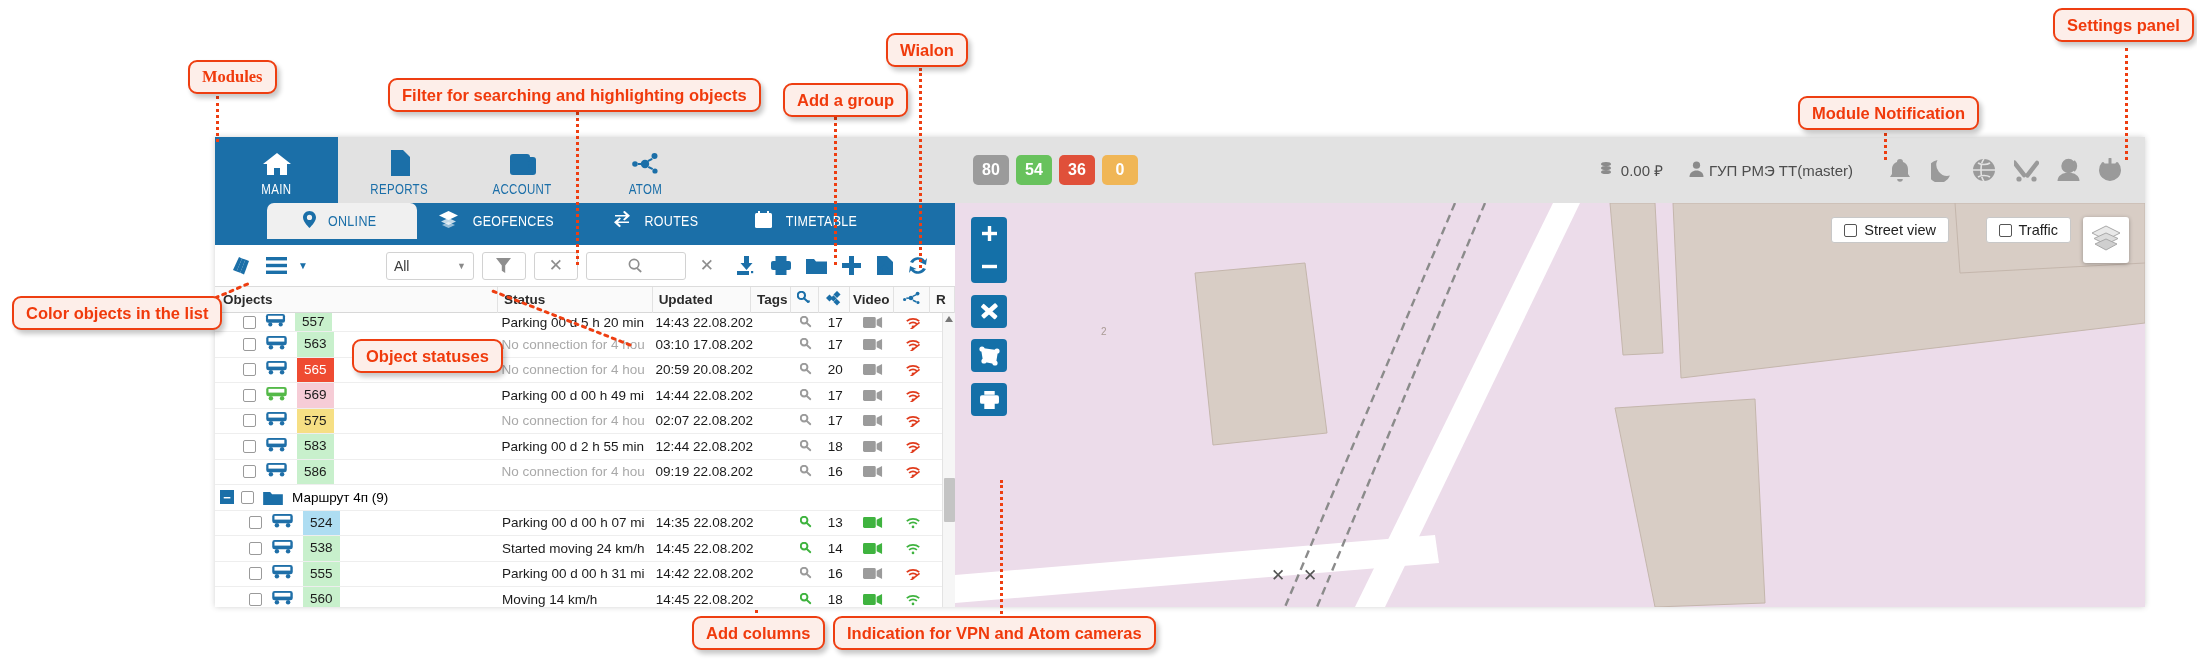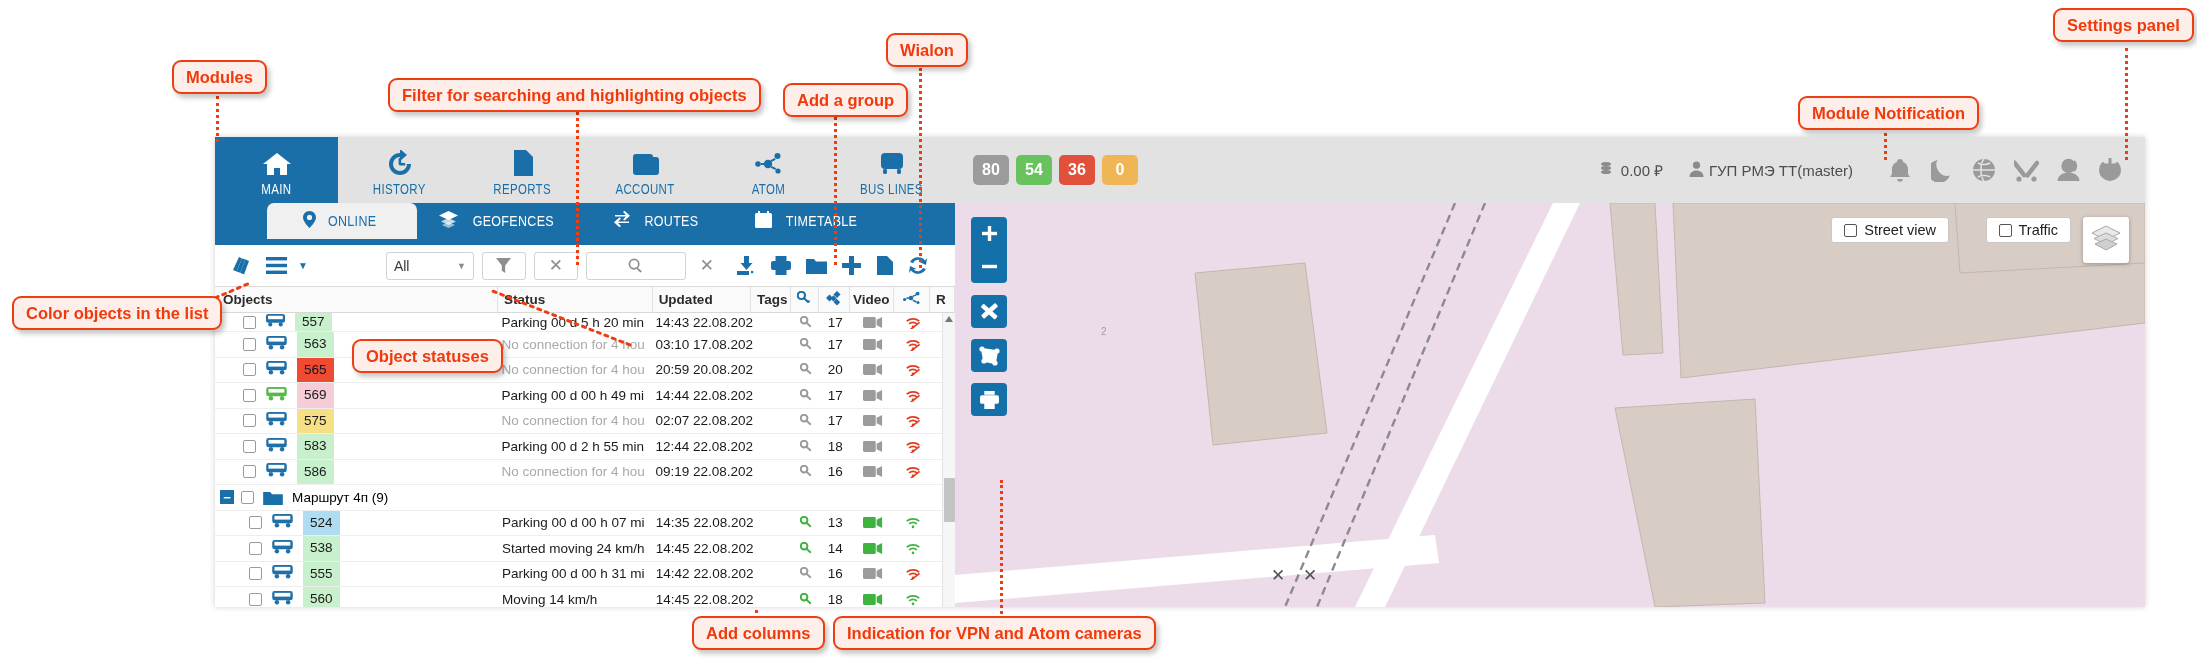--- a/index.html
+++ b/index.html
@@ -266,30 +266,20 @@
 
       <div class="module active">
         <span class="m-ico">
           <svg width="30" height="26" viewBox="0 0 30 26">
               <path d="M15 2 L1 13 h4 v11 h7 v-7 h6 v7 h7 V13 h4 z"></path>
             </svg>
         </span>
         <span class="m-lbl">MAIN</span>
       </div>
 
-      <div class="module">
-        <span class="m-ico">
-          <svg width="28" height="27" viewBox="0 0 28 27">
-            <path d="M14 3a11 11 0 1 0 11 11h-4a7 7 0 1 1-7-7v4l7-6-7-6z"></path>
-            <rect x="12.6" y="8" width="2.6" height="7" rx="1.2"></rect>
-            <rect x="13.4" y="13" width="6" height="2.6" rx="1.2"></rect>
-          </svg>
-        </span>
-        <span class="m-lbl">HISTORY</span>
-      </div>
 
       <div class="module">
         <span class="m-ico">
           <svg width="24" height="28" viewBox="0 0 24 28">
             <path d="M3 1h12l7 7v19H3z"></path>
             <rect x="7" y="14" width="11" height="2" fill="#ffffff"></rect>
             <rect x="7" y="18" width="11" height="2" fill="#ffffff"></rect>
             <rect x="7" y="22" width="11" height="2" fill="#ffffff"></rect>
           </svg>
         </span>
@@ -315,31 +305,20 @@
             <circle cx="23.5" cy="5" r="3"></circle>
             <circle cx="24" cy="20" r="2.6"></circle>
             <rect x="7" y="12" width="4" height="2"></rect>
             <rect x="16.5" y="8" width="5" height="2" transform="rotate(-28 19 9)"></rect>
             <rect x="17" y="16" width="5" height="2" transform="rotate(28 19.5 17)"></rect>
           </svg>
         </span>
         <span class="m-lbl">ATOM</span>
       </div>
 
-      <div class="module">
-        <span class="m-ico">
-          <svg width="26" height="26" viewBox="0 0 26 26">
-            <rect x="2" y="2" width="22" height="16" rx="4"></rect>
-            <rect x="5" y="6" width="16" height="6" rx="1.5" fill="#ffffff"></rect>
-            <rect x="4" y="18" width="4" height="5" rx="1.4"></rect>
-            <rect x="18" y="18" width="4" height="5" rx="1.4"></rect>
-          </svg>
-        </span>
-        <span class="m-lbl">BUS LINES</span>
-      </div>
     </div>
 
     <div id="subtabs">
       <div class="subtab active">
         <span>
           <svg width="13" height="17" viewBox="0 0 13 17">
               <path d="M6.5 0C2.9 0 0 2.9 0 6.5 0 11 6.5 17 6.5 17S13 11 13 6.5C13 2.9 10.1 0 6.5 0zm0 9a2.6 2.6 0 1 1 0-5.2 2.6 2.6 0 0 1 0 5.2z"></path>
             </svg>
         </span>
         <span class="s-lbl">ONLINE</span>
@@ -587,21 +566,21 @@
 
       <div class="row">
         <div class="cell c-obj">
           <span class="chk"></span>
           <span><svg width="23" height="14" viewBox="0 0 24 15">
                 <rect x="1" y="0" width="22" height="10" rx="2.6" fill="#1f6fa8"></rect>
                 <rect x="3.4" y="2" width="17" height="4" fill="#fff"></rect>
                 <circle cx="6" cy="12" r="2.4" fill="#1f6fa8"></circle>
                 <circle cx="18" cy="12" r="2.4" fill="#1f6fa8"></circle>
               </svg></span>
-          <span class="badge" style="background:#ef4b32;color:#0f172a">565</span>
+          <span class="badge" style="background:#ef4b32;color:#ffffff">565</span>
         </div>
         <div class="cell c-status status-dim">No connection for 4 hou</div>
         <div class="cell c-upd">20:59 20.08.2024</div>
         <div class="cell c-tags"></div>
         <div class="cell c-key">
           <svg width="13" height="13" viewBox="0 0 14 14">
               <circle cx="4.4" cy="4.4" r="3.6" fill="none" stroke="#9b9b9b" stroke-width="2.1"></circle>
               <rect x="6" y="6.2" width="7.6" height="2.1" rx=".8" transform="rotate(42 7 7)" fill="#9b9b9b"></rect>
             </svg>
         </div>
@@ -1101,21 +1080,21 @@
 <div class="leader" style="left:1884px; top:122px; height:38px;"></div>
 <div class="leader" style="left:2125px; top:48px; height:112px;"></div>
 <div class="leader" style="left:755px; top:610px; height:28px;"></div>
 <div class="leader" style="left:1000px; top:480px; height:164px;"></div>
 
 <svg class="leader-d" style="left:0;top:0;width:2197px;height:668px;pointer-events:none">
   <line x1="208" y1="301" x2="250" y2="283" stroke="#ee3e11" stroke-width="3" stroke-dasharray="3 5" stroke-linecap="round"></line>
   <line x1="630" y1="345" x2="490" y2="290" stroke="#ee3e11" stroke-width="3" stroke-dasharray="3 5" stroke-linecap="round"></line>
 </svg>
 
-<div class="callout" style="left:172px; top:60px;">Modules</div>
+<div class="callout" style="left:188px; top:60px;font-family:Liberation Serif, serif;">Modules</div>
 
 <div class="callout" style="left:388px; top:78px;">Filter for searching and highlighting objects</div>
 
 <div class="callout" style="left:783px; top:83px;">Add a group</div>
 
 <div class="callout" style="left:886px; top:33px;">Wialon</div>
 
 <div class="callout" style="left:1798px; top:96px;">Module Notification</div>
 
 <div class="callout" style="left:2053px; top:8px;">Settings panel</div>

